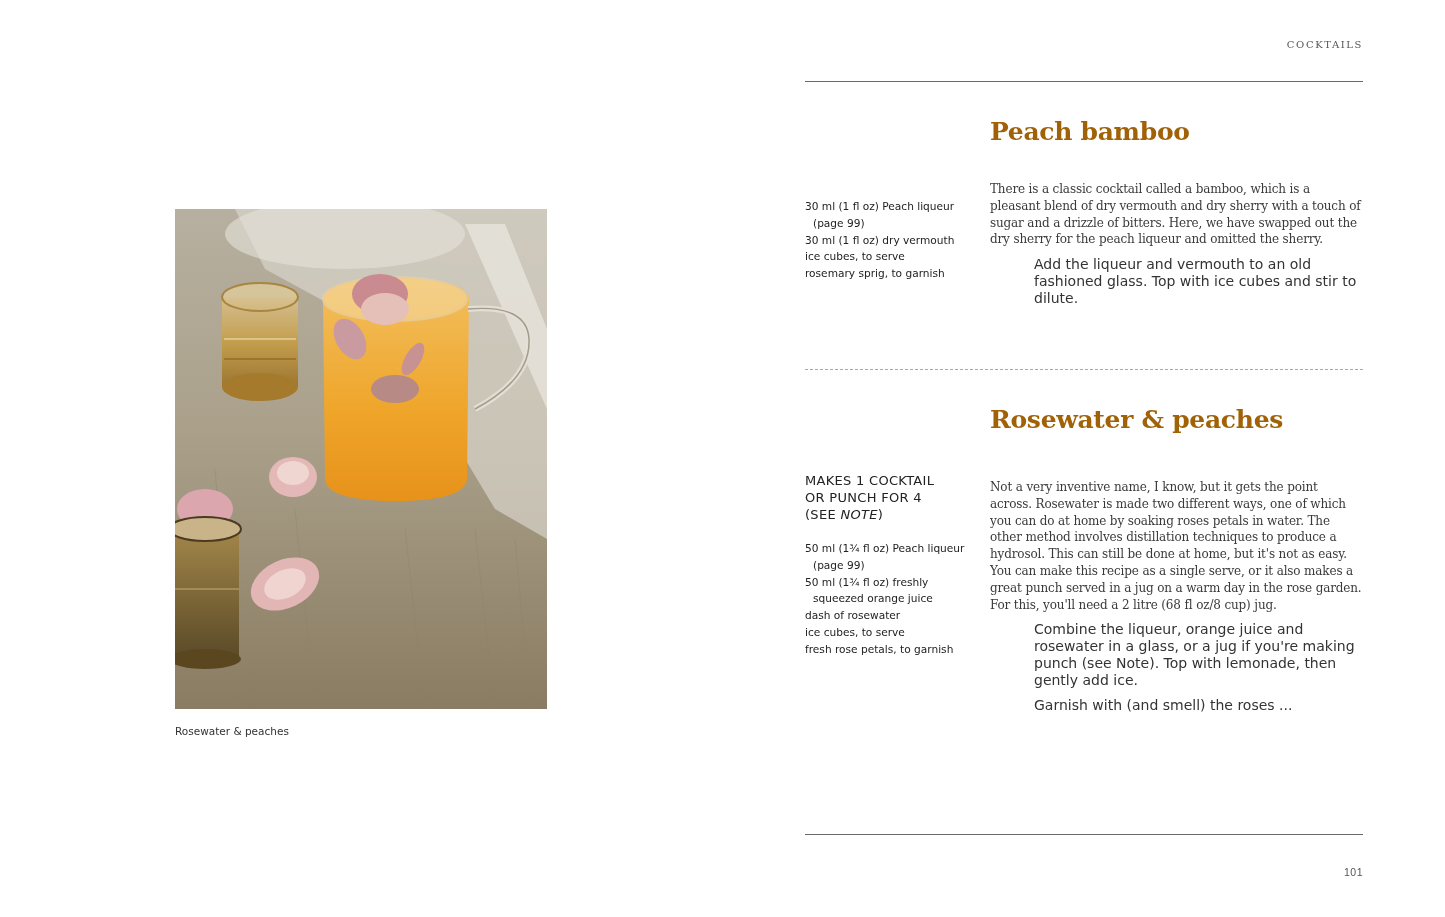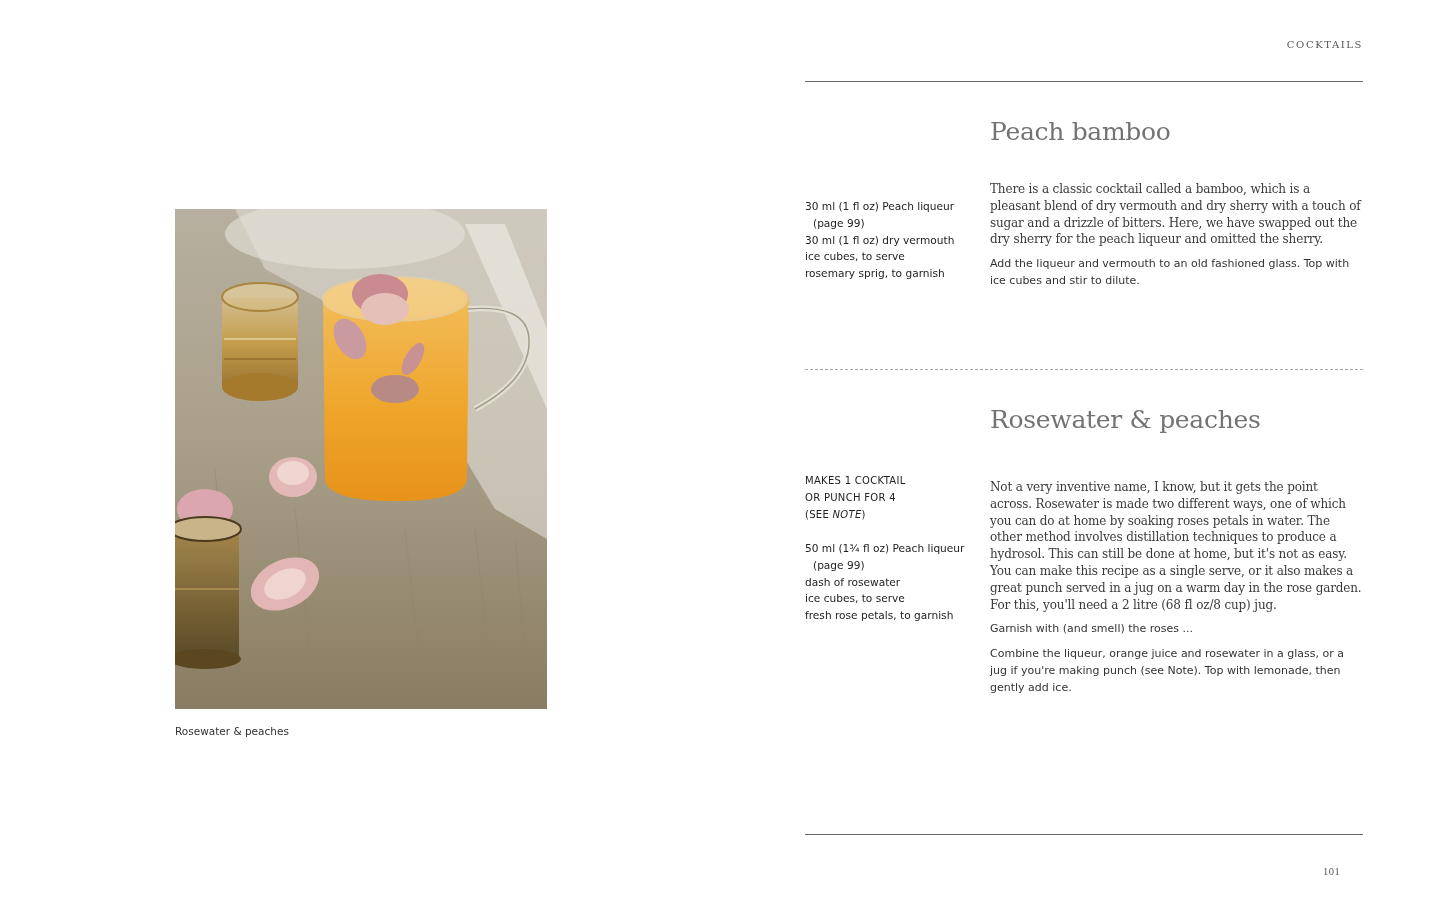--- a/index.html
+++ b/index.html
@@ -32,58 +32,58 @@
     }
     .rule.top { top: 81px; }
     .rule.bottom { top: 834px; }
     .dashed {
       position: absolute; left: 805px; width: 558px; top: 369px; height: 0;
       border-top: 1.2px dashed #a8a8a8;
     }
 
     .recipe-title {
       position: absolute; left: 990px;
-      font-family: "DejaVu Serif", serif; font-size: 25px; color: #737373;
-      letter-spacing: -0.3px; font-weight: normal;
+      font-family: "DejaVu Serif", serif; font-size: 25px; color: #a16207;
+      letter-spacing: -0.3px; font-weight: bold;
     }
     .t1 { top: 117px; }
     .t2 { top: 405px; }
 
     .ingredients {
       position: absolute; left: 805px; width: 170px;
       font-family: "DejaVu Sans", sans-serif; font-size: 10.6px; line-height: 16.8px; color: #222;
       list-style: none;
     }
     .ingredients li { padding-left: 8px; text-indent: -8px; }
     .ing1 { top: 181px; margin-top: 17px; }
     .ing2 { top: 540px; }
 
     .yield {
       position: absolute; left: 805px; top: 473px; width: 170px;
-      font-family: "DejaVu Sans", sans-serif; font-size: 10px; line-height: 16.8px;
+      font-family: "DejaVu Sans", sans-serif; font-size: 13px; line-height: 16.8px;
       text-transform: uppercase; color: #222; letter-spacing: 0.3px;
     }
     .yield em { font-style: italic; }
 
     .method { position: absolute; left: 990px; width: 372px; }
     .m1 { top: 181px; }
     .m2 { top: 479px; }
     .method p { margin-bottom: 8px; }
     .serif-p {
       font-family: "DejaVu Serif", serif; font-size: 12px; line-height: 16.8px; color: #3a3a3a;
       letter-spacing: -0.15px;
     }
     .sans-p {
-      font-family: "DejaVu Sans", sans-serif; font-size: 11px; line-height: 16.8px; color: #333;
+      font-family: "DejaVu Sans", sans-serif; font-size: 14px; line-height: 16.8px; color: #333; margin-left: 44px;
     }
     .italic-p { font-style: italic; }
 
     .folio {
-      position: absolute; left: 1300px; width: 63px; top: 866px; text-align: center;
-      font-family: Liberation Serif, serif; font-size: 10.5px; color: #555; letter-spacing: 0.5px;
+      position: absolute; left: 1300px; width: 63px; top: 866px; text-align: right;
+      font-family: Liberation Sans, sans-serif; font-size: 10.5px; color: #555; letter-spacing: 0.5px;
     }
   </style>
 </head>
 <body>
 
 <div class="spread">
 
   <div class="photo" aria-label="Orange rosewater cocktail in a glass jug with rose petals, amber glasses on a wooden table">
     <svg viewBox="0 0 372 500" preserveAspectRatio="none">
       <defs>
@@ -177,25 +177,26 @@
   <div class="dashed"></div>
 
   <h2 class="recipe-title t2">Rosewater &amp; peaches</h2>
   <div class="yield">
     <div>MAKES 1 COCKTAIL</div>
     <div>OR PUNCH FOR 4</div>
     <div><span>(SEE </span><em>NOTE</em><span>)</span></div>
   </div>
   <ul class="ingredients ing2">
     <li>50 ml (1¾ fl oz) Peach liqueur (page 99)</li>
+    <li>50 ml (1¾ fl oz) freshly squeezed orange juice</li>
     <li>dash of rosewater</li>
     <li>ice cubes, to serve</li>
     <li>fresh rose petals, to garnish</li>
   </ul>
   <div class="method m2">
     <p class="serif-p">Not a very inventive name, I know, but it gets the point across. Rosewater is made two different ways, one of which you can do at home by soaking roses petals in water. The other method involves distillation techniques to produce a hydrosol. This can still be done at home, but it's not as easy. You can make this recipe as a single serve, or it also makes a great punch served in a jug on a warm day in the rose garden. For this, you'll need a 2 litre (68 fl oz/8 cup) jug.</p>
+    <p class="sans-p">Combine the liqueur, orange juice and rosewater in a glass, or a jug if you're making punch (see Note). Top with lemonade, then gently add ice.</p>
     <p class="sans-p">Garnish with (and smell) the roses ...</p>
-    <p class="sans-p">Combine the liqueur, orange juice and rosewater in a glass, or a jug if you're making punch (see Note). Top with lemonade, then gently add ice.</p>
   </div>
 
   <div class="rule bottom"></div>
   <div class="folio">101</div>
 </div>
 
 </body></html>

